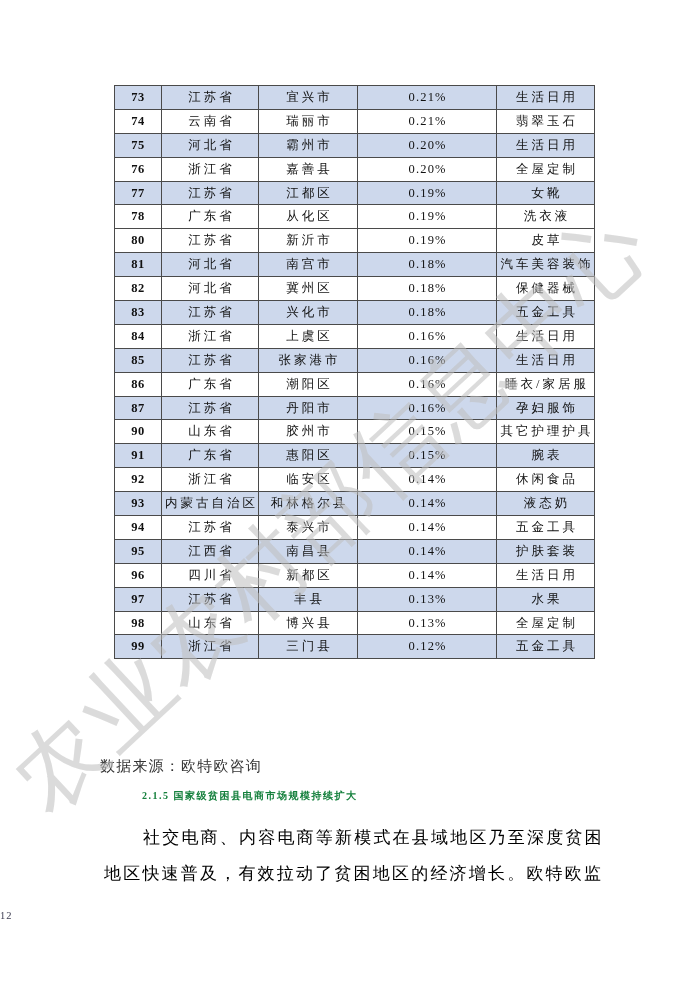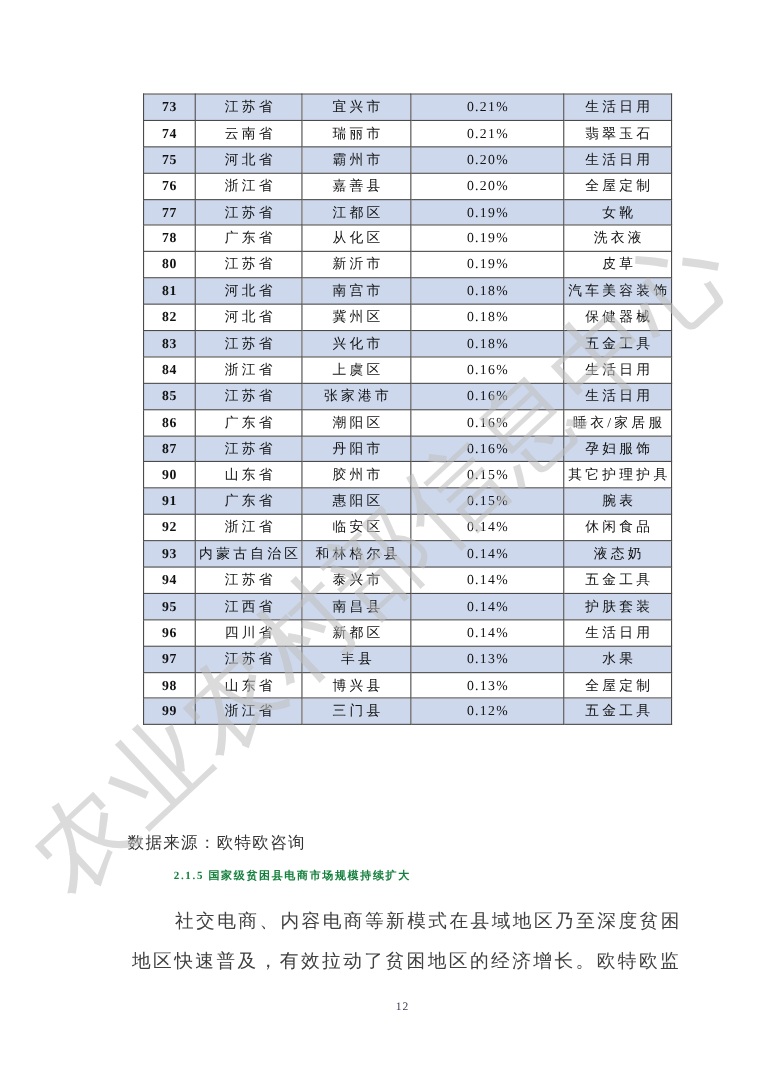--- a/index.html
+++ b/index.html
@@ -4,21 +4,21 @@
 <style>
   html, body { margin: 0; padding: 0; }
   body {
     width: 700px; height: 989px;
     background: #ffffff;
     font-family: "Liberation Serif", "DejaVu Serif", serif;
     position: relative;
     overflow: hidden;
   }
   .page {
-    position: absolute; left: 16px; top: 0;
+    position: absolute; left: 0; top: 0;
     width: 612px; height: 989px;
     background: #ffffff;
   }
 
   
   table.rank-table {
     position: absolute; left: 114px; top: 85px;
     border-collapse: collapse; table-layout: fixed;
   }
   table.rank-table td {
@@ -62,29 +62,29 @@
     position: absolute; left: 142px; top: 789px;
     font-size: 10px;
     font-weight: bold;
     letter-spacing: 1.5px;
     color: #15803d;
   }
   .para-line { 
     position: absolute;
     font-size: 17px;
     letter-spacing: 2.2px;
-    color: #404040;
+    color: #000000;
     white-space: nowrap;
   }
   .para-line-1 { left: 143px; top: 826px; }
   .para-line-2 { left: 104px; top: 862px; }
   .page-number {
     position: absolute; left: 0; top: 910px;
     width: 700px;
-    text-align: center;
+    text-align: left;
     font-size: 10.5px;
     color: #3c3c50;
     letter-spacing: 1px;
   }
 </style>
 </head>
 <body>
 
 <div class="page">
 

